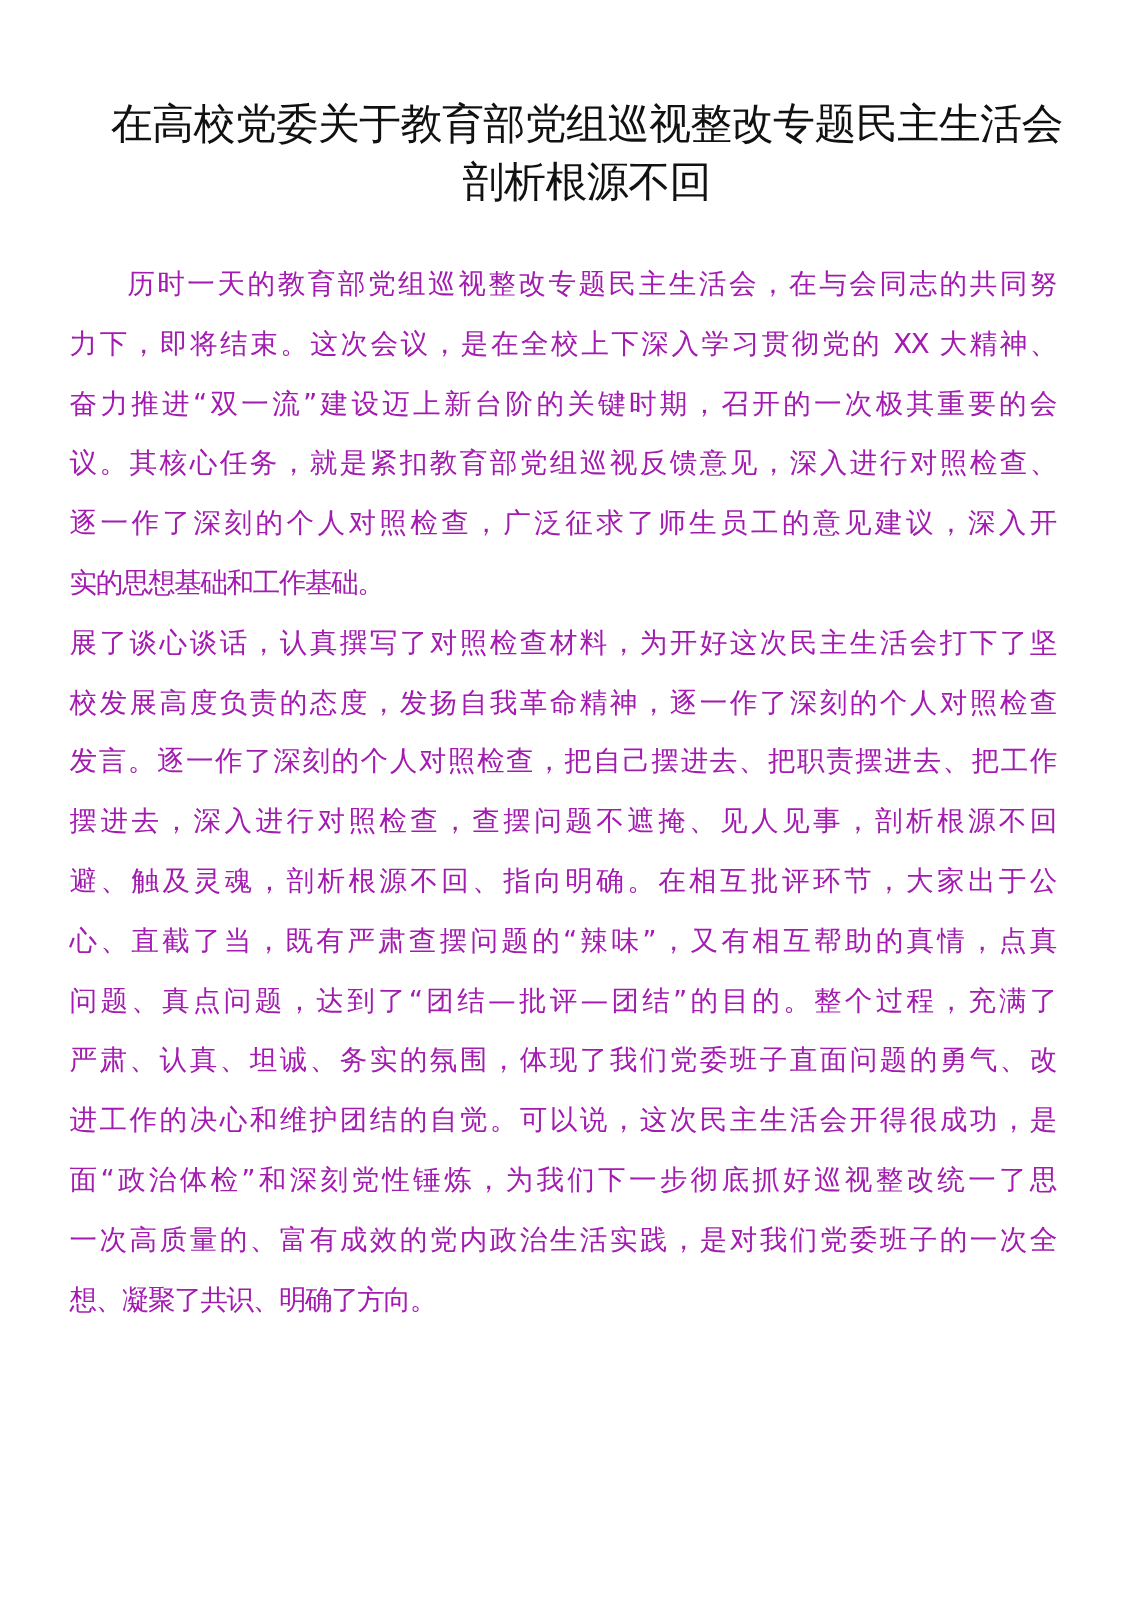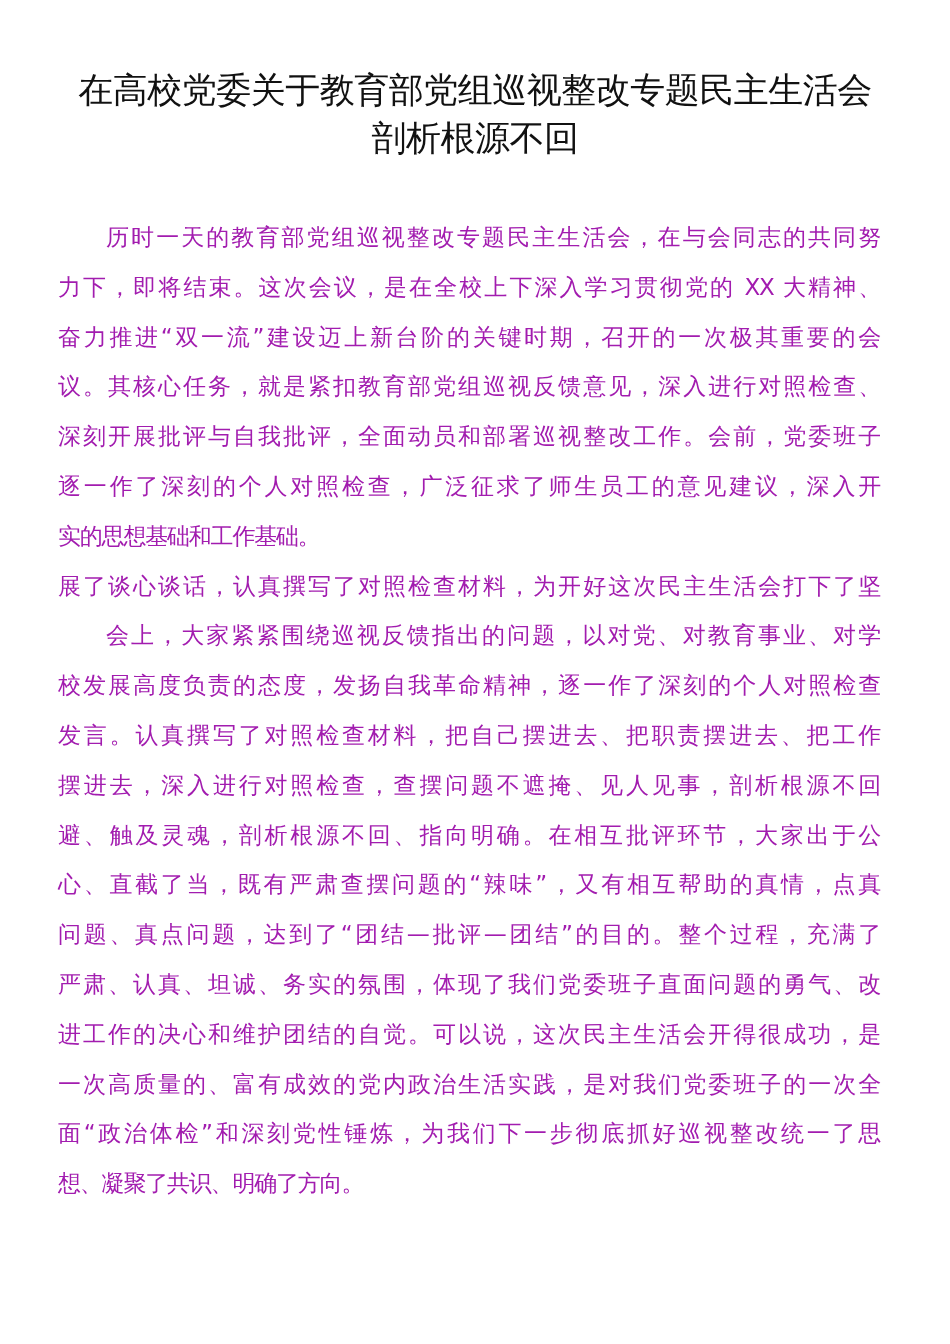--- a/index.html
+++ b/index.html
@@ -1,21 +1,21 @@
 <!DOCTYPE html>
 <html><head>
 <meta charset="utf-8">
 <style>
   html, body { margin: 0; padding: 0; background: #ffffff; }
   body { width: 950px; height: 1344px; position: relative; overflow: hidden; }
   .page { position: absolute; left: 0; top: 0; width: 950px; height: 1344px; background: #fff; }
   .title {
     position: absolute; left: 40px; width: 870px; top: 66px;
     text-align: center; font-family: "DejaVu Sans", sans-serif;
-    font-size: 35px; line-height: 48px; color: #111; margin: 0; font-weight: normal;
+    font-size: 35px; line-height: 48px; color: #111; margin: 14px; font-weight: normal;
     letter-spacing: -0.5px;
   }
   .title span { display: block; }
   .body { position: absolute; left: 58px; top: 213px; width: 822px; }
   .line {
     display: block; height: 49.8px; line-height: 49.8px;
     font-family: "DejaVu Sans", sans-serif; font-size: 23px; color: #a21caf;
     white-space: nowrap; text-align: justify; text-align-last: justify;
     letter-spacing: -1.2px;
   }
@@ -30,33 +30,31 @@
     <span>在高校党委关于教育部党组巡视整改专题民主生活会</span>
     <span>剖析根源不回</span>
   </h1>
 
   <div class="body">
     <div>
       <span class="line indent">历时一天的教育部党组巡视整改专题民主生活会，在与会同志的共同努</span>
       <span class="line">力下，即将结束。这次会议，是在全校上下深入学习贯彻党的 XX 大精神、</span>
       <span class="line">奋力推进“双一流”建设迈上新台阶的关键时期，召开的一次极其重要的会</span>
       <span class="line">议。其核心任务，就是紧扣教育部党组巡视反馈意见，深入进行对照检查、</span>
-      <span class="line">深刻开展批评与自我批评，全面动员和部署巡视整改工作。会前，党委班子</span>
       <span class="line">逐一作了深刻的个人对照检查，广泛征求了师生员工的意见建议，深入开</span>
       <span class="line last">实的思想基础和工作基础。</span>
       <span class="line">展了谈心谈话，认真撰写了对照检查材料，为开好这次民主生活会打下了坚</span>
     </div>
     <div>
-      <span class="line indent">会上，大家紧紧围绕巡视反馈指出的问题，以对党、对教育事业、对学</span>
       <span class="line">校发展高度负责的态度，发扬自我革命精神，逐一作了深刻的个人对照检查</span>
-      <span class="line">发言。认真撰写了对照检查材料，把自己摆进去、把职责摆进去、把工作</span>
+      <span class="line">发言。逐一作了深刻的个人对照检查，把自己摆进去、把职责摆进去、把工作</span>
       <span class="line">摆进去，深入进行对照检查，查摆问题不遮掩、见人见事，剖析根源不回</span>
       <span class="line">避、触及灵魂，剖析根源不回、指向明确。在相互批评环节，大家出于公</span>
       <span class="line">心、直截了当，既有严肃查摆问题的“辣味”，又有相互帮助的真情，点真</span>
       <span class="line">问题、真点问题，达到了“团结—批评—团结”的目的。整个过程，充满了</span>
       <span class="line">严肃、认真、坦诚、务实的氛围，体现了我们党委班子直面问题的勇气、改</span>
       <span class="line">进工作的决心和维护团结的自觉。可以说，这次民主生活会开得很成功，是</span>
+      <span class="line">面“政治体检”和深刻党性锤炼，为我们下一步彻底抓好巡视整改统一了思</span>
       <span class="line">一次高质量的、富有成效的党内政治生活实践，是对我们党委班子的一次全</span>
-      <span class="line">面“政治体检”和深刻党性锤炼，为我们下一步彻底抓好巡视整改统一了思</span>
       <span class="line last">想、凝聚了共识、明确了方向。</span>
     </div>
   </div>
 </div>
 
 </body></html>

